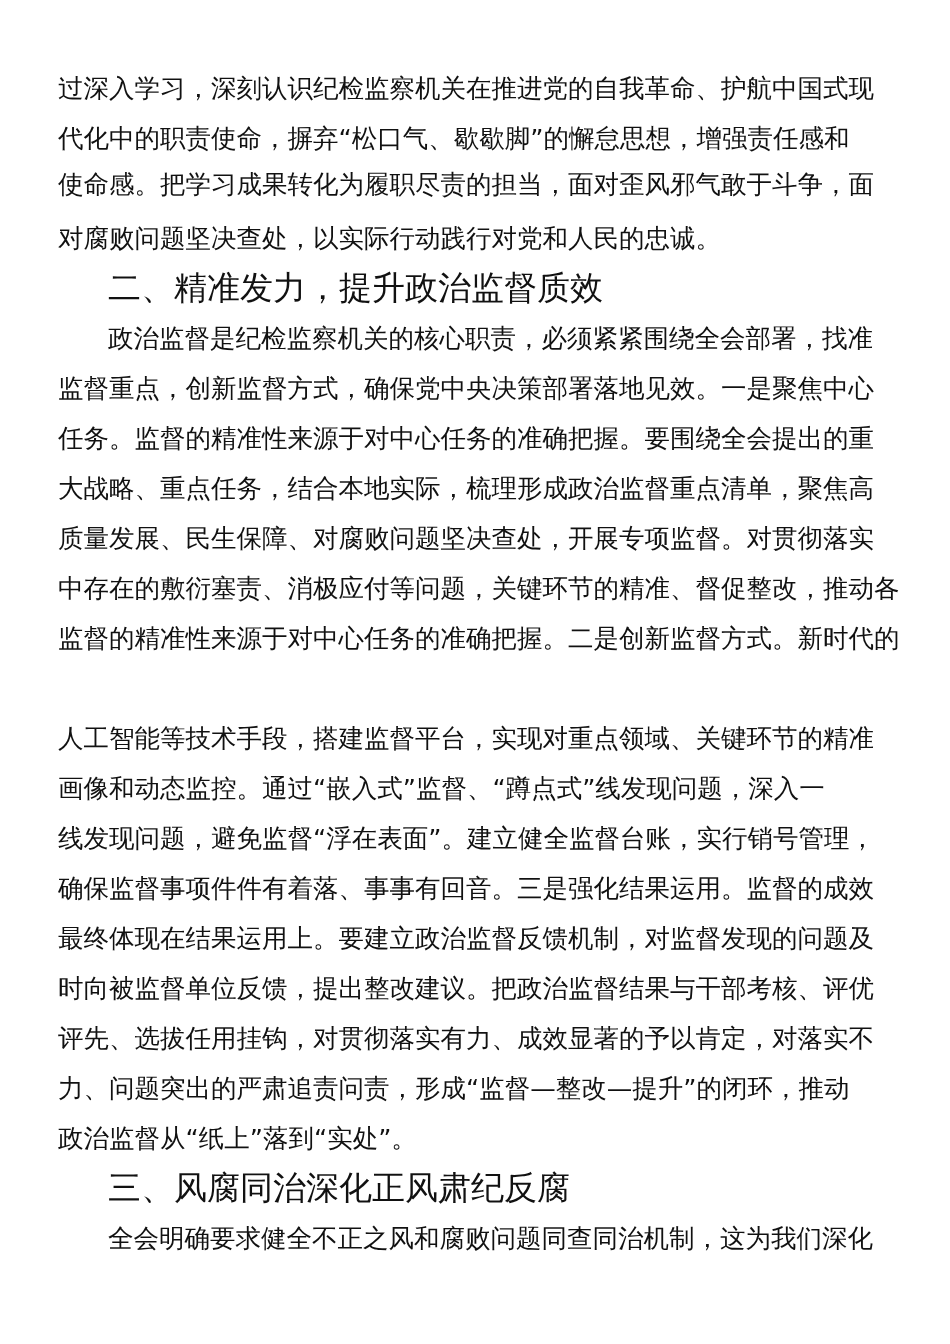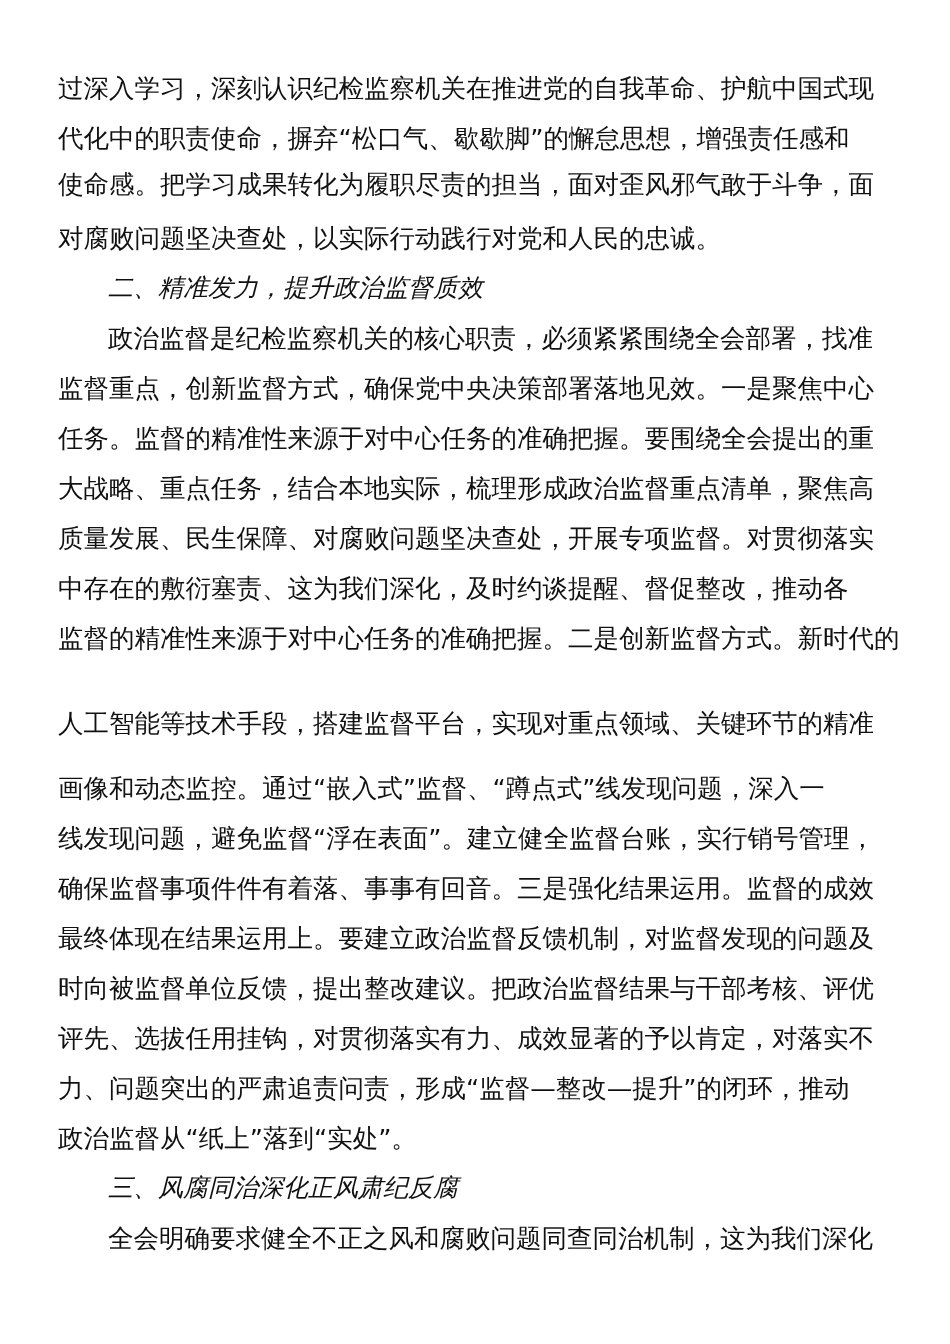--- a/index.html
+++ b/index.html
@@ -12,39 +12,39 @@
     left: 58px;
     height: 50px;
     line-height: 50px;
     font-family: "DejaVu Sans", "Liberation Sans", sans-serif;
     font-size: 25.5px;
     color: #111111;
     white-space: nowrap;
     letter-spacing: 0px;
   }
   .indent { left: 108px; }
-  .heading { font-size: 25px; font-style: italic; }
+  .heading { font-size: 33px; }
 </style>
 </head>
 <body>
 
 <div class="page">
   <div class="line" style="top:63px">过深入学习，深刻认识纪检监察机关在推进党的自我革命、护航中国式现</div>
   <div class="line" style="top:113px">代化中的职责使命，摒弃“松口气、歇歇脚”的懈怠思想，增强责任感和</div>
   <div class="line" style="top:159px">使命感。把学习成果转化为履职尽责的担当，面对歪风邪气敢于斗争，面</div>
   <div class="line" style="top:213px">对腐败问题坚决查处，以实际行动践行对党和人民的忠诚。</div>
   <div class="line indent heading" style="top:263px">二、精准发力，提升政治监督质效</div>
   <div class="line indent" style="top:313px">政治监督是纪检监察机关的核心职责，必须紧紧围绕全会部署，找准</div>
   <div class="line" style="top:363px">监督重点，创新监督方式，确保党中央决策部署落地见效。一是聚焦中心</div>
   <div class="line" style="top:413px">任务。监督的精准性来源于对中心任务的准确把握。要围绕全会提出的重</div>
   <div class="line" style="top:463px">大战略、重点任务，结合本地实际，梳理形成政治监督重点清单，聚焦高</div>
   <div class="line" style="top:513px">质量发展、民生保障、对腐败问题坚决查处，开展专项监督。对贯彻落实</div>
-  <div class="line" style="top:563px">中存在的敷衍塞责、这为我们深化，及时约谈提醒、督促整改，推动各</div>
+  <div class="line" style="top:563px">中存在的敷衍塞责、消极应付等问题，关键环节的精准、督促整改，推动各</div>
   <div class="line" style="top:613px">监督的精准性来源于对中心任务的准确把握。二是创新监督方式。新时代的</div>
-  <div class="line" style="top:698px">人工智能等技术手段，搭建监督平台，实现对重点领域、关键环节的精准</div>
+  <div class="line" style="top:713px">人工智能等技术手段，搭建监督平台，实现对重点领域、关键环节的精准</div>
   <div class="line" style="top:763px">画像和动态监控。通过“嵌入式”监督、“蹲点式”线发现问题，深入一</div>
   <div class="line" style="top:813px">线发现问题，避免监督“浮在表面”。建立健全监督台账，实行销号管理，</div>
   <div class="line" style="top:863px">确保监督事项件件有着落、事事有回音。三是强化结果运用。监督的成效</div>
   <div class="line" style="top:913px">最终体现在结果运用上。要建立政治监督反馈机制，对监督发现的问题及</div>
   <div class="line" style="top:963px">时向被监督单位反馈，提出整改建议。把政治监督结果与干部考核、评优</div>
   <div class="line" style="top:1013px">评先、选拔任用挂钩，对贯彻落实有力、成效显著的予以肯定，对落实不</div>
   <div class="line" style="top:1063px">力、问题突出的严肃追责问责，形成“监督—整改—提升”的闭环，推动</div>
   <div class="line" style="top:1113px">政治监督从“纸上”落到“实处”。</div>
   <div class="line indent heading" style="top:1163px">三、风腐同治深化正风肃纪反腐</div>
   <div class="line indent" style="top:1213px">全会明确要求健全不正之风和腐败问题同查同治机制，这为我们深化</div>

